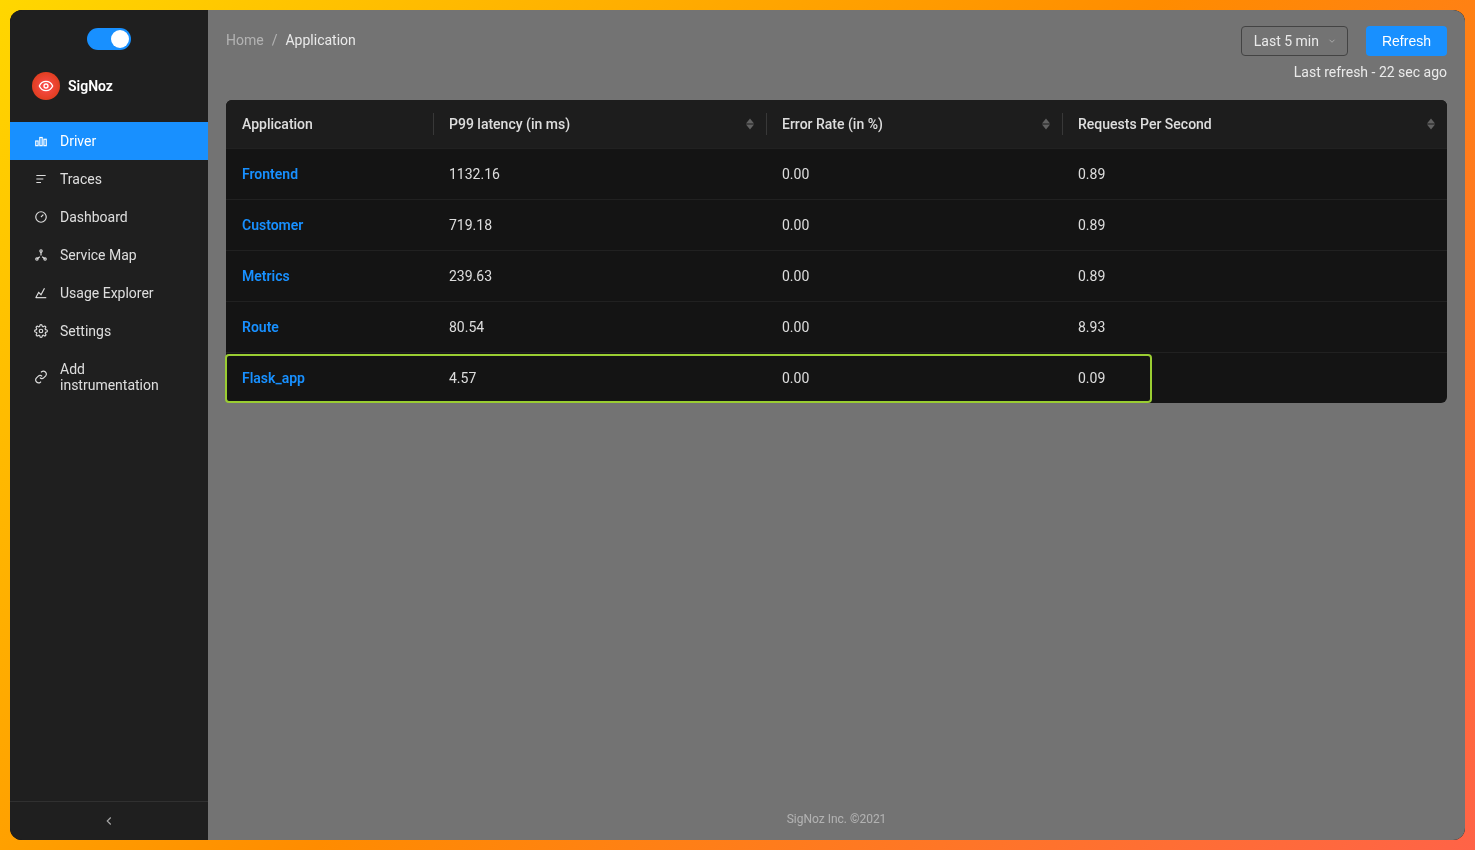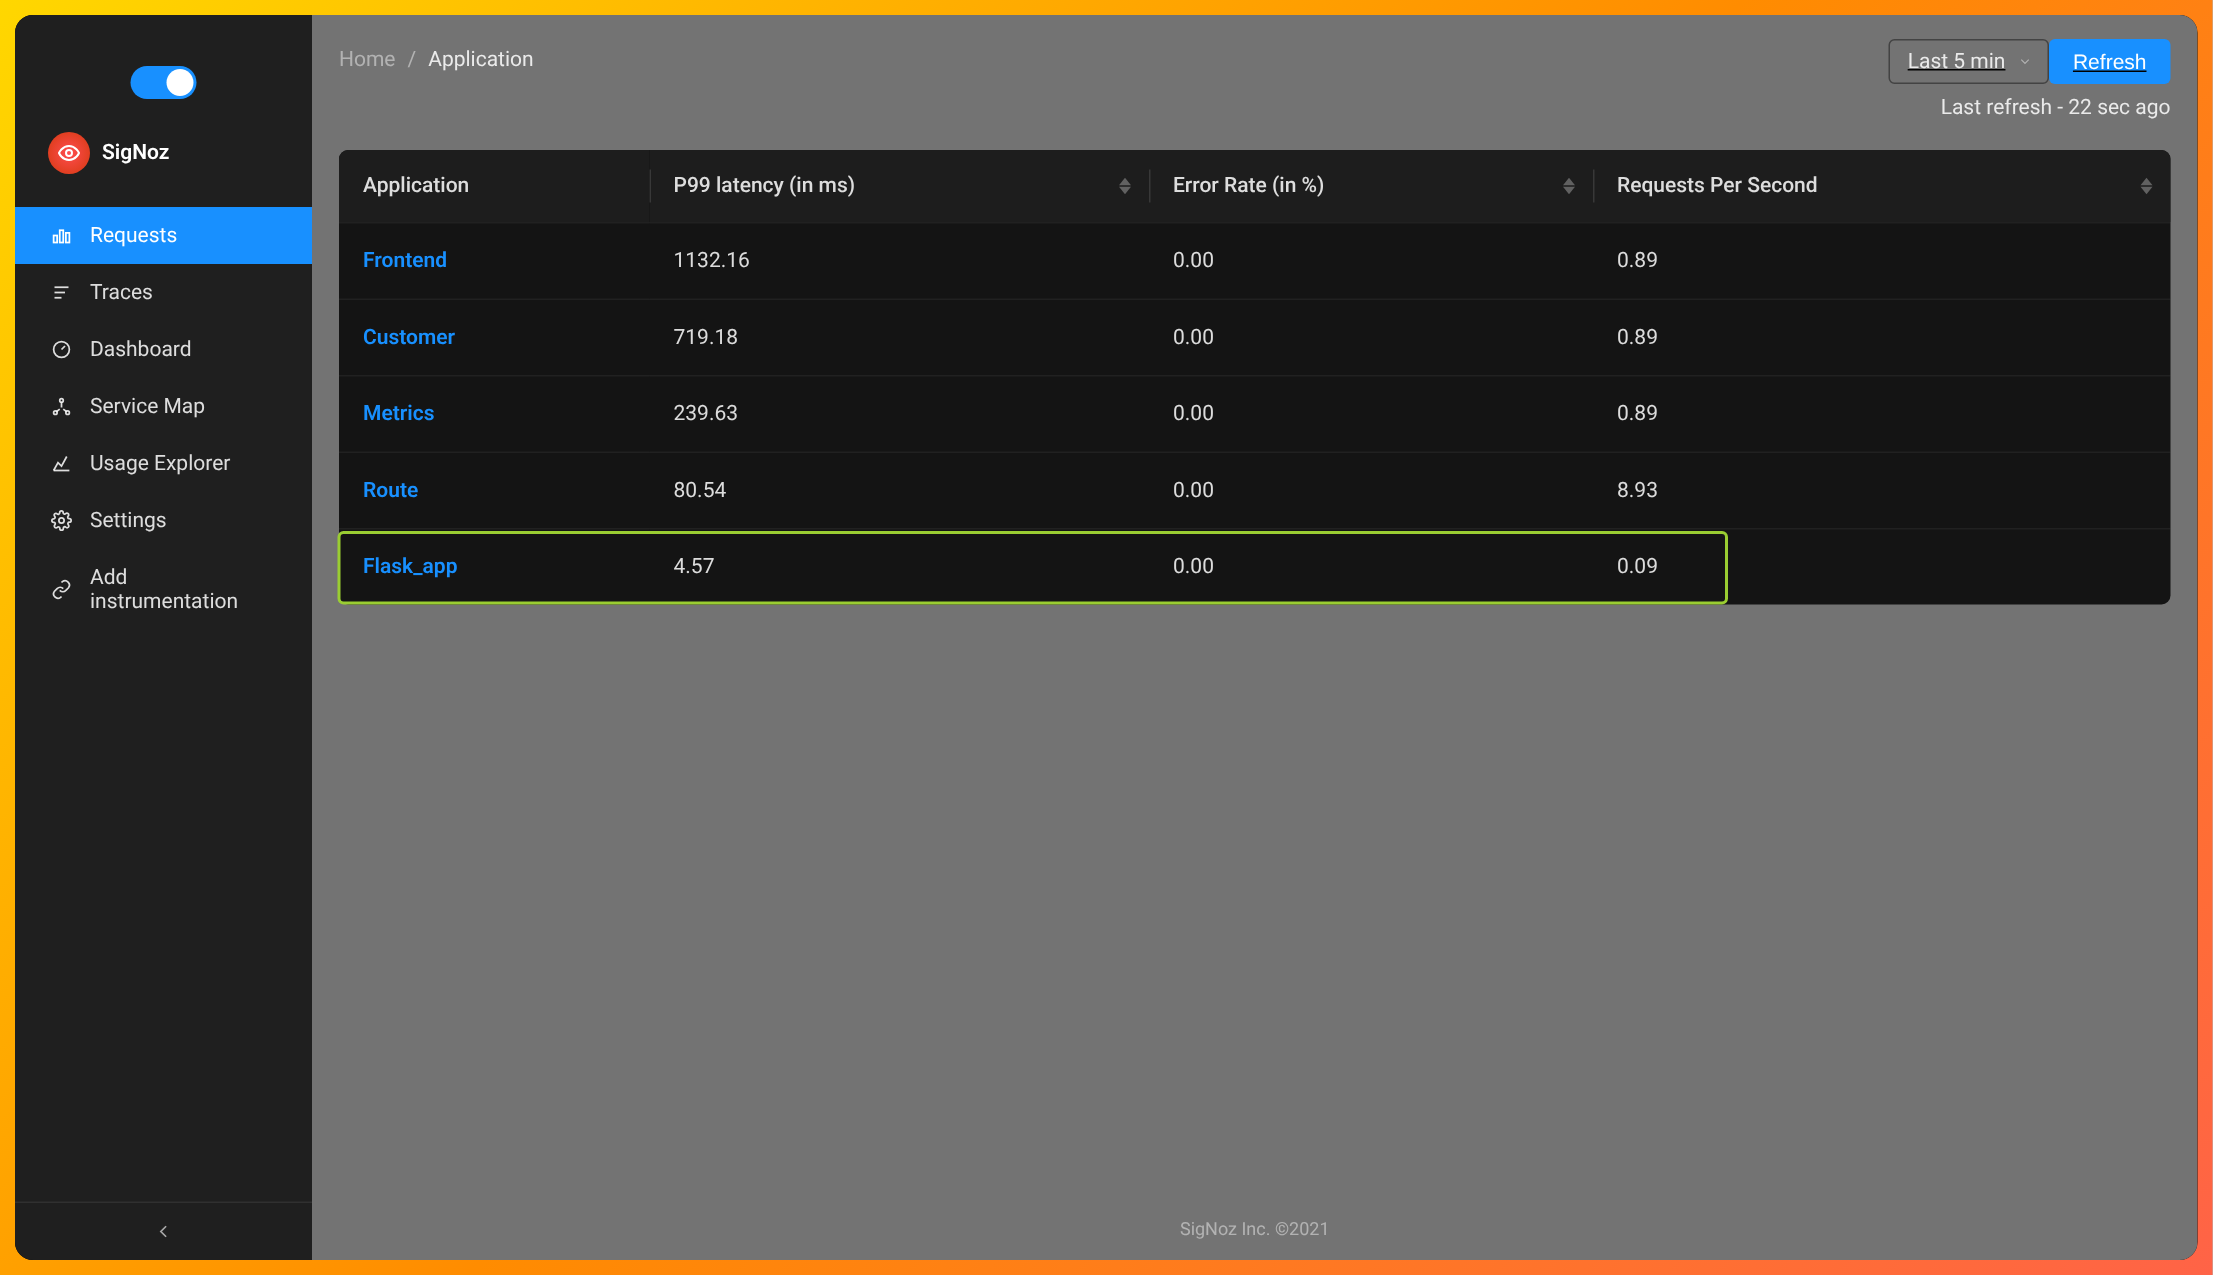--- a/index.html
+++ b/index.html
@@ -20,21 +20,21 @@
   position: relative;
 }
 .sidebar {
   width: 198px;
   background: #1f1f1f;
   display: flex;
   flex-direction: column;
   flex-shrink: 0;
 }
 .sidebar-top {
-  padding: 34px 14px 8px 14px;
+  padding: 18px 14px 8px 14px;
   display: flex;
   flex-direction: column;
 }
 .toggle-row {
   display: flex;
   justify-content: center;
   margin-bottom: 18px;
 }
 .toggle-switch {
   width: 44px;
@@ -111,21 +111,21 @@
   color: rgba(255,255,255,0.45);
   padding-top: 6px;
 }
 .breadcrumb .current { color: rgba(255,255,255,0.85); }
 .top-controls {
   display: flex;
   flex-direction: column;
   align-items: flex-end;
   gap: 8px;
 }
-.control-row { display: flex; gap: 0; text-decoration: underline; }
+.control-row { display: flex; gap: 18px; }
 .time-select {
   background: transparent;
   border: 1px solid #434343;
   color: rgba(255,255,255,0.85);
   padding: 6px 28px 6px 12px;
   border-radius: 4px;
   font-size: 14px;
   position: relative;
   display: flex;
   align-items: center;
@@ -239,21 +239,21 @@
       </div>
     </div>
 
     <ul class="nav-list">
       <li class="nav-item active">
         <svg viewBox="0 0 24 24" fill="none" stroke="currentColor" stroke-width="2">
             <rect x="3" y="12" width="4" height="8"></rect>
             <rect x="10" y="6" width="4" height="14"></rect>
             <rect x="17" y="9" width="4" height="11"></rect>
           </svg>
-        <span>Requests</span>
+        <span>Driver</span>
       </li>
       <li class="nav-item">
         <svg viewBox="0 0 24 24" fill="none" stroke="currentColor" stroke-width="2">
             <line x1="4" y1="6" x2="20" y2="6"></line>
             <line x1="4" y1="12" x2="16" y2="12"></line>
             <line x1="4" y1="18" x2="12" y2="18"></line>
           </svg>
         <span>Traces</span>
       </li>
       <li class="nav-item">

